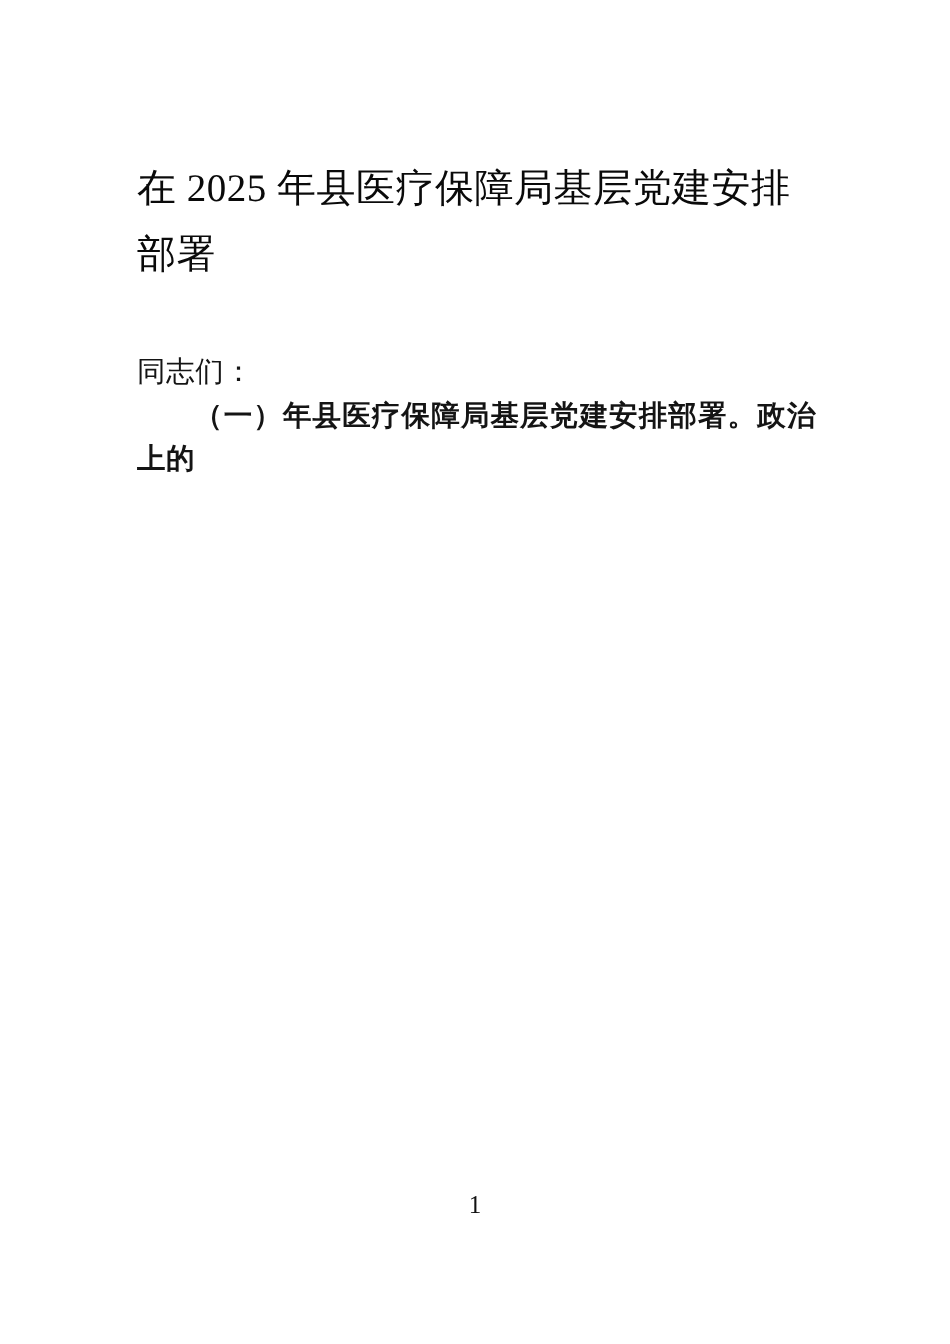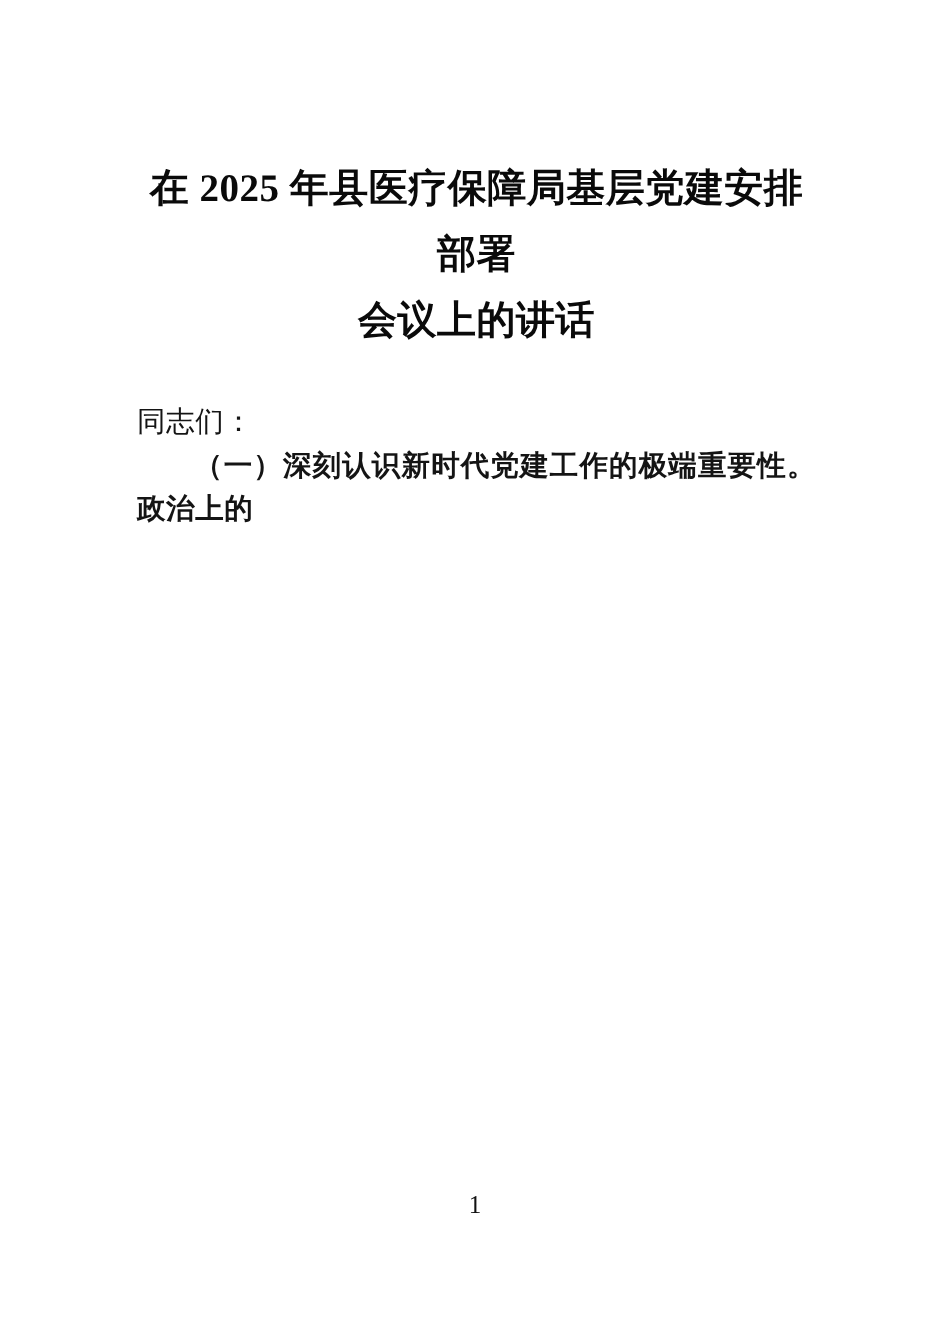--- a/index.html
+++ b/index.html
@@ -25,23 +25,23 @@
     position: absolute;
     left: 137px;
     top: 0;
     width: 679px;
   }
 
   
   .doc-title {
     margin: 0;
     padding-top: 156px;
-    text-align: center;
+    text-align: left;
     font-family: "Liberation Serif", "DejaVu Serif", serif;
-    font-weight: bold;
+    font-weight: normal;
     font-size: 39px;
     line-height: 66px;
     letter-spacing: 0.5px;
     color: #0a0a0a;
     text-rendering: geometricPrecision;
   }
 
   
   .para {
     margin: 0;
@@ -49,21 +49,21 @@
     font-size: 28.5px;
     line-height: 43.5px;
     letter-spacing: 0.6px;
     text-align: justify;
     text-justify: inter-character;
     color: #141414;
     word-break: break-all;
   }
 
   .para.salutation {
-    margin-top: 46px;
+    margin-top: 62px;
     text-indent: 0;
   }
 
   .para.indent {
     text-indent: 2em;
   }
 
   .para.kai-bold {
     font-weight: bold;
   }
@@ -98,27 +98,26 @@
 </style>
 </head>
 <body>
 
 <div class="page">
 
   <div class="content">
 
     <h1 class="doc-title">
       <span>在 2025 年县医疗保障局基层党建安排部署</span><br>
-      <span>会议上的讲话</span>
     </h1>
 
     <p class="para salutation">同志们：</p>
 
 
 
 
-    <p class="para indent kai-bold">（一）深刻认识新时代党建工作的极端重要性。政治上的</p>
+    <p class="para indent kai-bold">（一）年县医疗保障局基层党建安排部署。政治上的</p>
 
   </div>
 
   <div class="page-number">1</div>
 
 </div>
 
 </body></html>

